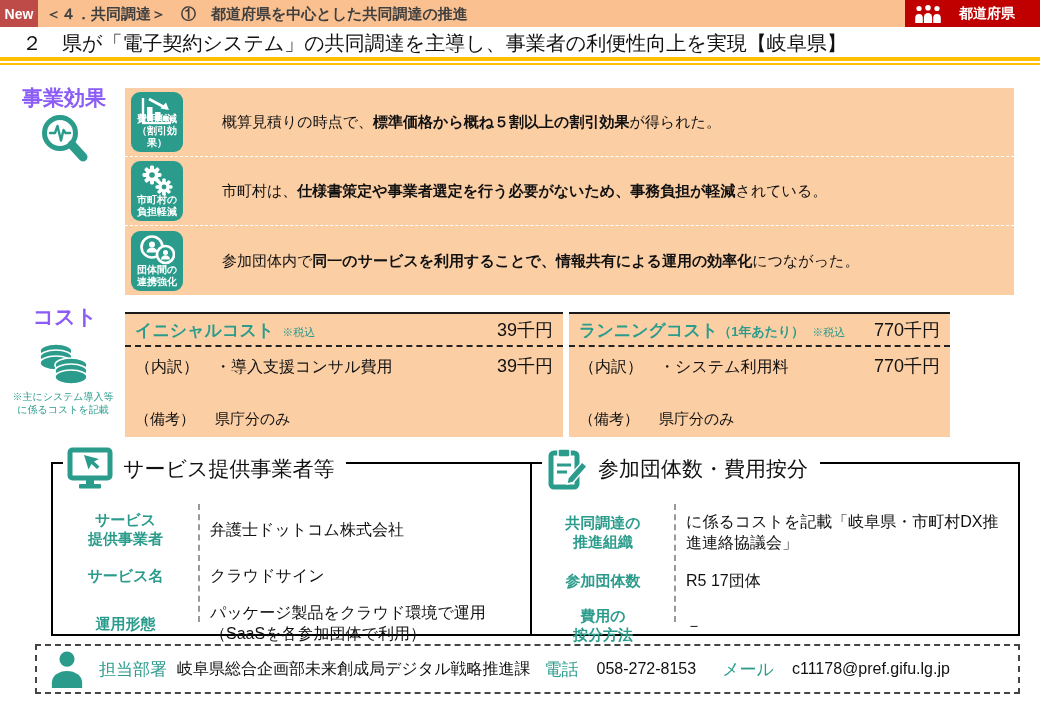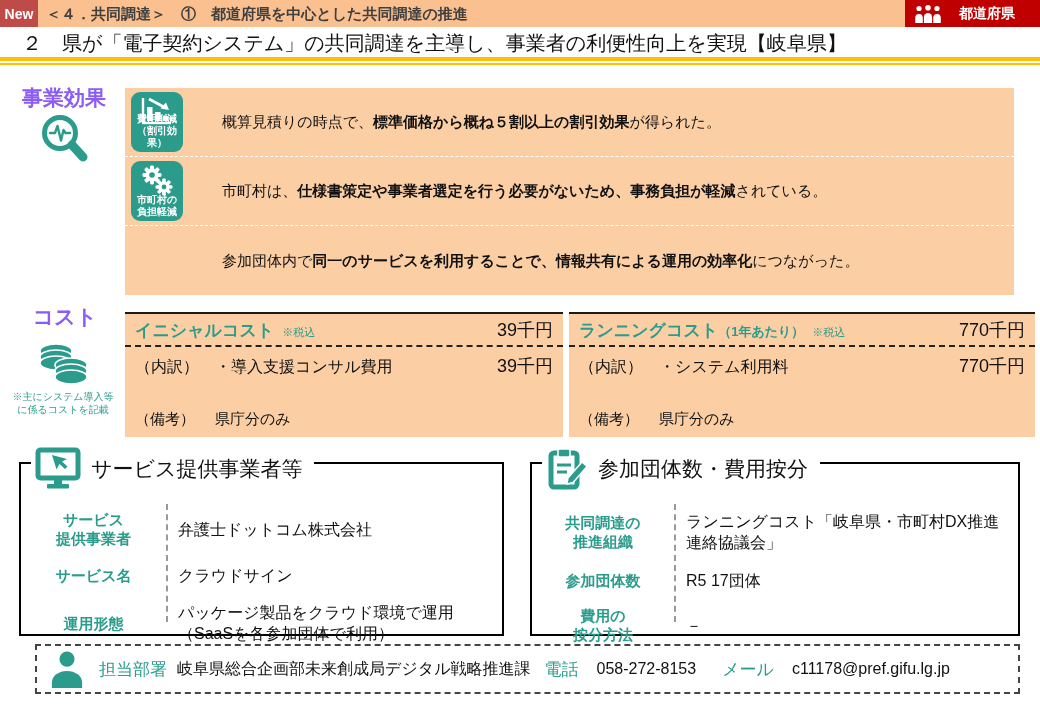--- a/index.html
+++ b/index.html
@@ -41,36 +41,36 @@
   .effect-tile svg { position:absolute; top:4px; left:50%; transform:translateX(-50%); }
   .tile-label { position:absolute; bottom:3px; left:0; right:0; color:#fff; font-size:10px;
     font-weight:bold; line-height:1.2; text-align:center; }
   .effect-text { position:absolute; left:68px; top:50%; transform:translateY(-50%);
     font-size:15px; color:#111; width:810px;margin-left:29px; }
 
   
   .cost-box { position:absolute; top:312px; height:123px; background:#FBCEA4;
     border-top:2px solid #1a1a1a; }
   #cost-initial { left:125px; width:438px; }
-  #cost-running { left:569px; width:466px; }
+  #cost-running { left:569px; width:381px; }
   .cost-head { display:flex; align-items:baseline; padding:4px 10px 3px 10px;
     border-bottom:2px dashed #222; }
   .cost-title { color:#2B9C8C; font-weight:bold; font-size:17px; }
   .cost-title-suffix { color:#2B9C8C; font-weight:bold; font-size:13px; }
   .tax-note { color:#2B9C8C; font-size:11px; margin-left:8px; }
   .cost-total { margin-left:auto; font-size:18px; color:#111; }
   .cost-breakdown { display:flex; align-items:flex-end; padding:7px 10px 0 10px; font-size:16px; color:#111; }
   .bd-item { margin-left:16px; }
   .bd-value { margin-left:auto; font-size:18px; }
   .cost-remarks { position:absolute; left:10px; bottom:8px; font-size:15px; color:#111; display:flex; }
   .rm-text { margin-left:20px; }
 
   
   .group-box { position:absolute; top:462px; height:170px; border:2px solid #000; background:#fff; }
-  #provider-box { left:19px; width:481px; }
+  #provider-box { left:51px; width:481px;padding-left:14px; }
   #participation-box { left:530px; width:486px; }
   .legend { position:absolute; top:-18px; left:10px; display:flex; align-items:center;
     background:#fff; padding:0 12px 0 4px; height:46px; }
   .legend-title { font-size:21px; color:#111; margin-left:10px; }
   .rows { position:absolute; left:10px; right:8px; top:40px; bottom:4px; }
   .vsep { position:absolute; top:0; bottom:8px; border-left:2px dashed #999; }
   .grow { display:flex; align-items:center; }
   .g-label { width:125px; flex:none; text-align:center; color:#2B9C8C; font-weight:bold;
     font-size:15px; line-height:1.25; }
   .g-value { padding-left:22px; font-size:16px; color:#111; line-height:1.3; }
@@ -169,20 +169,32 @@
           <circle cx="24" cy="22" r="2.4" fill="#2B9C8C"></circle>
         </g>
       </svg>
       <div class="tile-label pre">市町村の
 負担軽減</div>
     </div>
     <div class="effect-text"><span>市町村は、</span><b>仕様書策定や事業者選定を行う必要がないため、事務負担が軽減</b><span>されている。</span></div>
   </div>
 
   <div class="effect-row">
+    <div class="effect-tile">
+      <svg width="36" height="31" viewBox="0 0 36 31">
+        <circle cx="13" cy="12" r="10.5" fill="none" stroke="#fff" stroke-width="2.6"></circle>
+        <circle cx="13" cy="9.5" r="3" fill="#fff"></circle>
+        <path d="M7.5 17.5 a5.5 5 0 0 1 11 0 z" fill="#fff"></path>
+        <circle cx="26.5" cy="19.5" r="8.5" fill="#2B9C8C" stroke="#fff" stroke-width="2.6"></circle>
+        <circle cx="26.5" cy="17.5" r="2.5" fill="#fff"></circle>
+        <path d="M22 24.5 a4.5 4.2 0 0 1 9 0 z" fill="#fff"></path>
+      </svg>
+      <div class="tile-label pre">団体間の
+連携強化</div>
+    </div>
     <div class="effect-text"><span>参加団体内で</span><b>同一のサービスを利用することで、情報共有による運用の効率化</b><span>につながった。</span></div>
   </div>
 </div>
 
 <div class="cost-box" id="cost-initial">
   <div class="cost-head">
     <span class="cost-title">イニシャルコスト</span>
     <span class="tax-note">※税込</span>
     <span class="cost-total">39千円</span>
   </div>
@@ -253,21 +265,21 @@
       <line x1="11" y1="25" x2="21" y2="25" stroke="#2B9C8C" stroke-width="3"></line>
       <path d="M22 31 L36 15 L41 19.5 L27 35.5 L21 37 z" fill="#2B9C8C" stroke="#fff" stroke-width="1.4"></path>
     </svg>
     <span class="legend-title">参加団体数・費用按分</span>
   </div>
   <div class="rows">
     <div class="vsep" style="left:132px;"></div>
     <div class="grow" style="height:58px;">
       <div class="g-label pre" style="width:122px;">共同調達の
 推進組織</div>
-      <div class="g-value pre">ランニングコスト「岐阜県・市町村DX推進連絡協議会」</div>
+      <div class="g-value pre">に係るコストを記載「岐阜県・市町村DX推進連絡協議会」</div>
     </div>
     <div class="grow" style="height:38px;">
       <div class="g-label pre" style="width:122px;">参加団体数</div>
       <div class="g-value pre">R5 17団体</div>
     </div>
     <div class="grow" style="height:52px;">
       <div class="g-label pre" style="width:122px;">費用の
 按分方法</div>
       <div class="g-value pre">－</div>
     </div>

